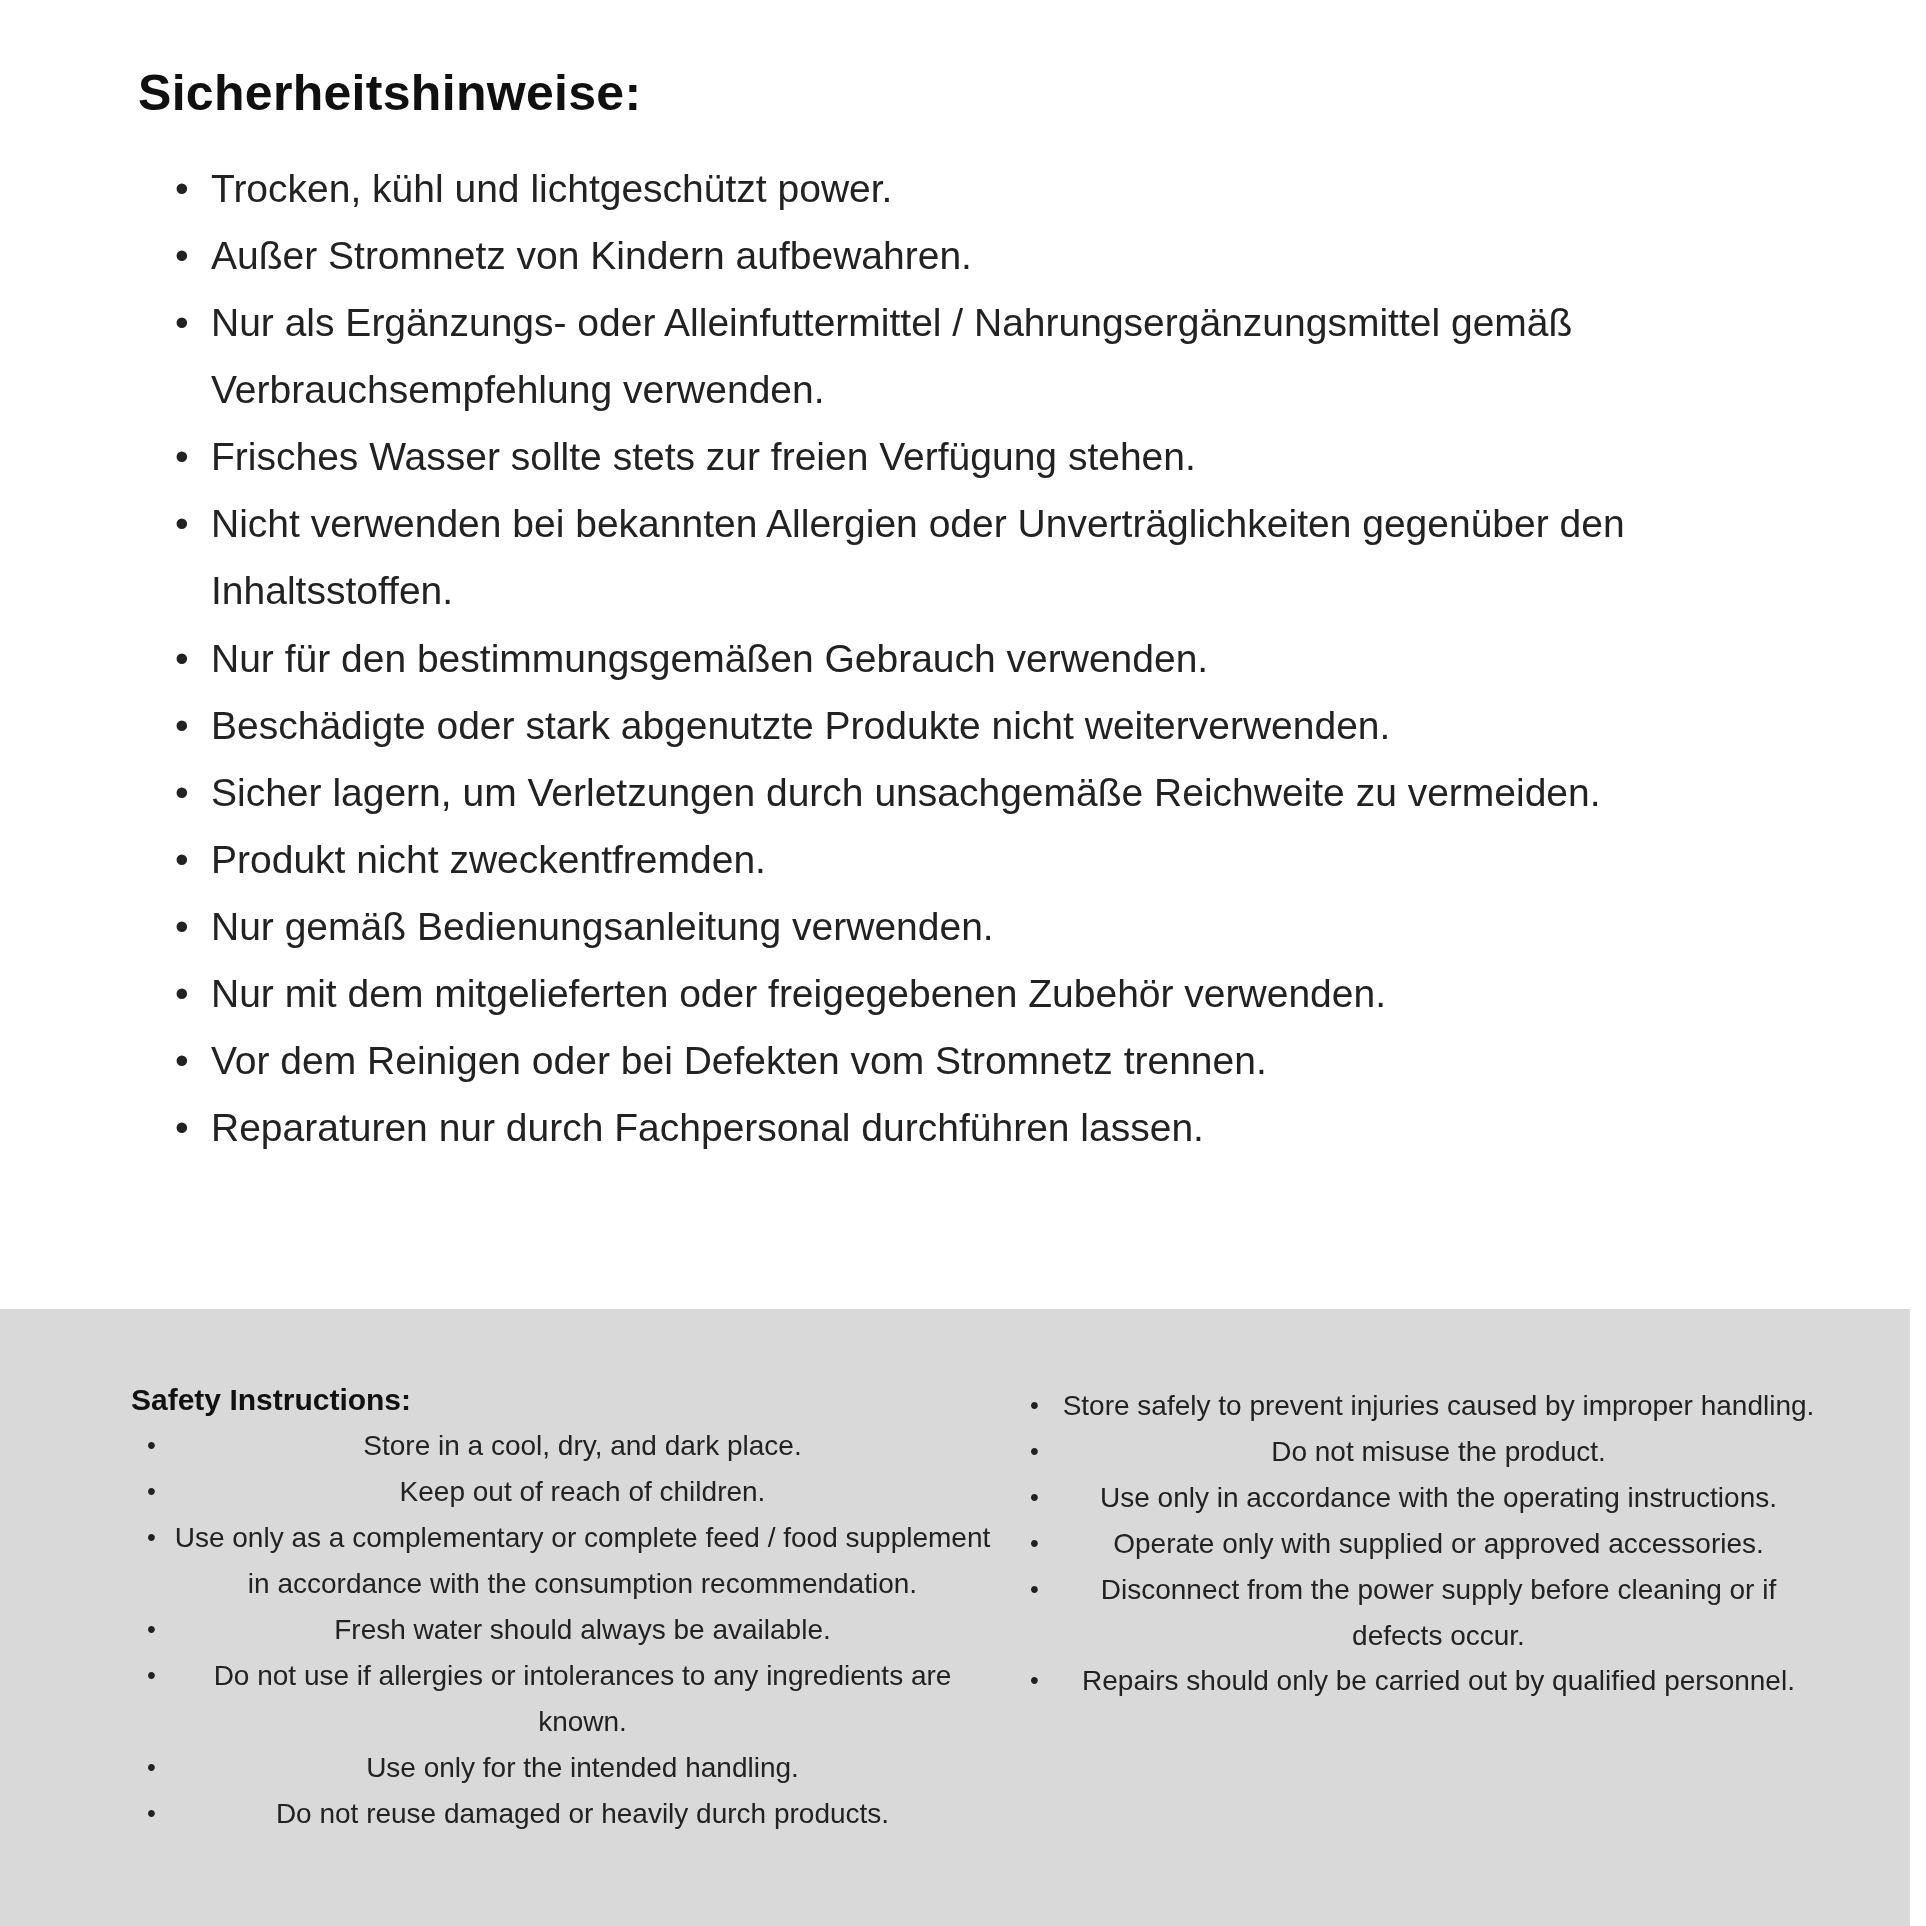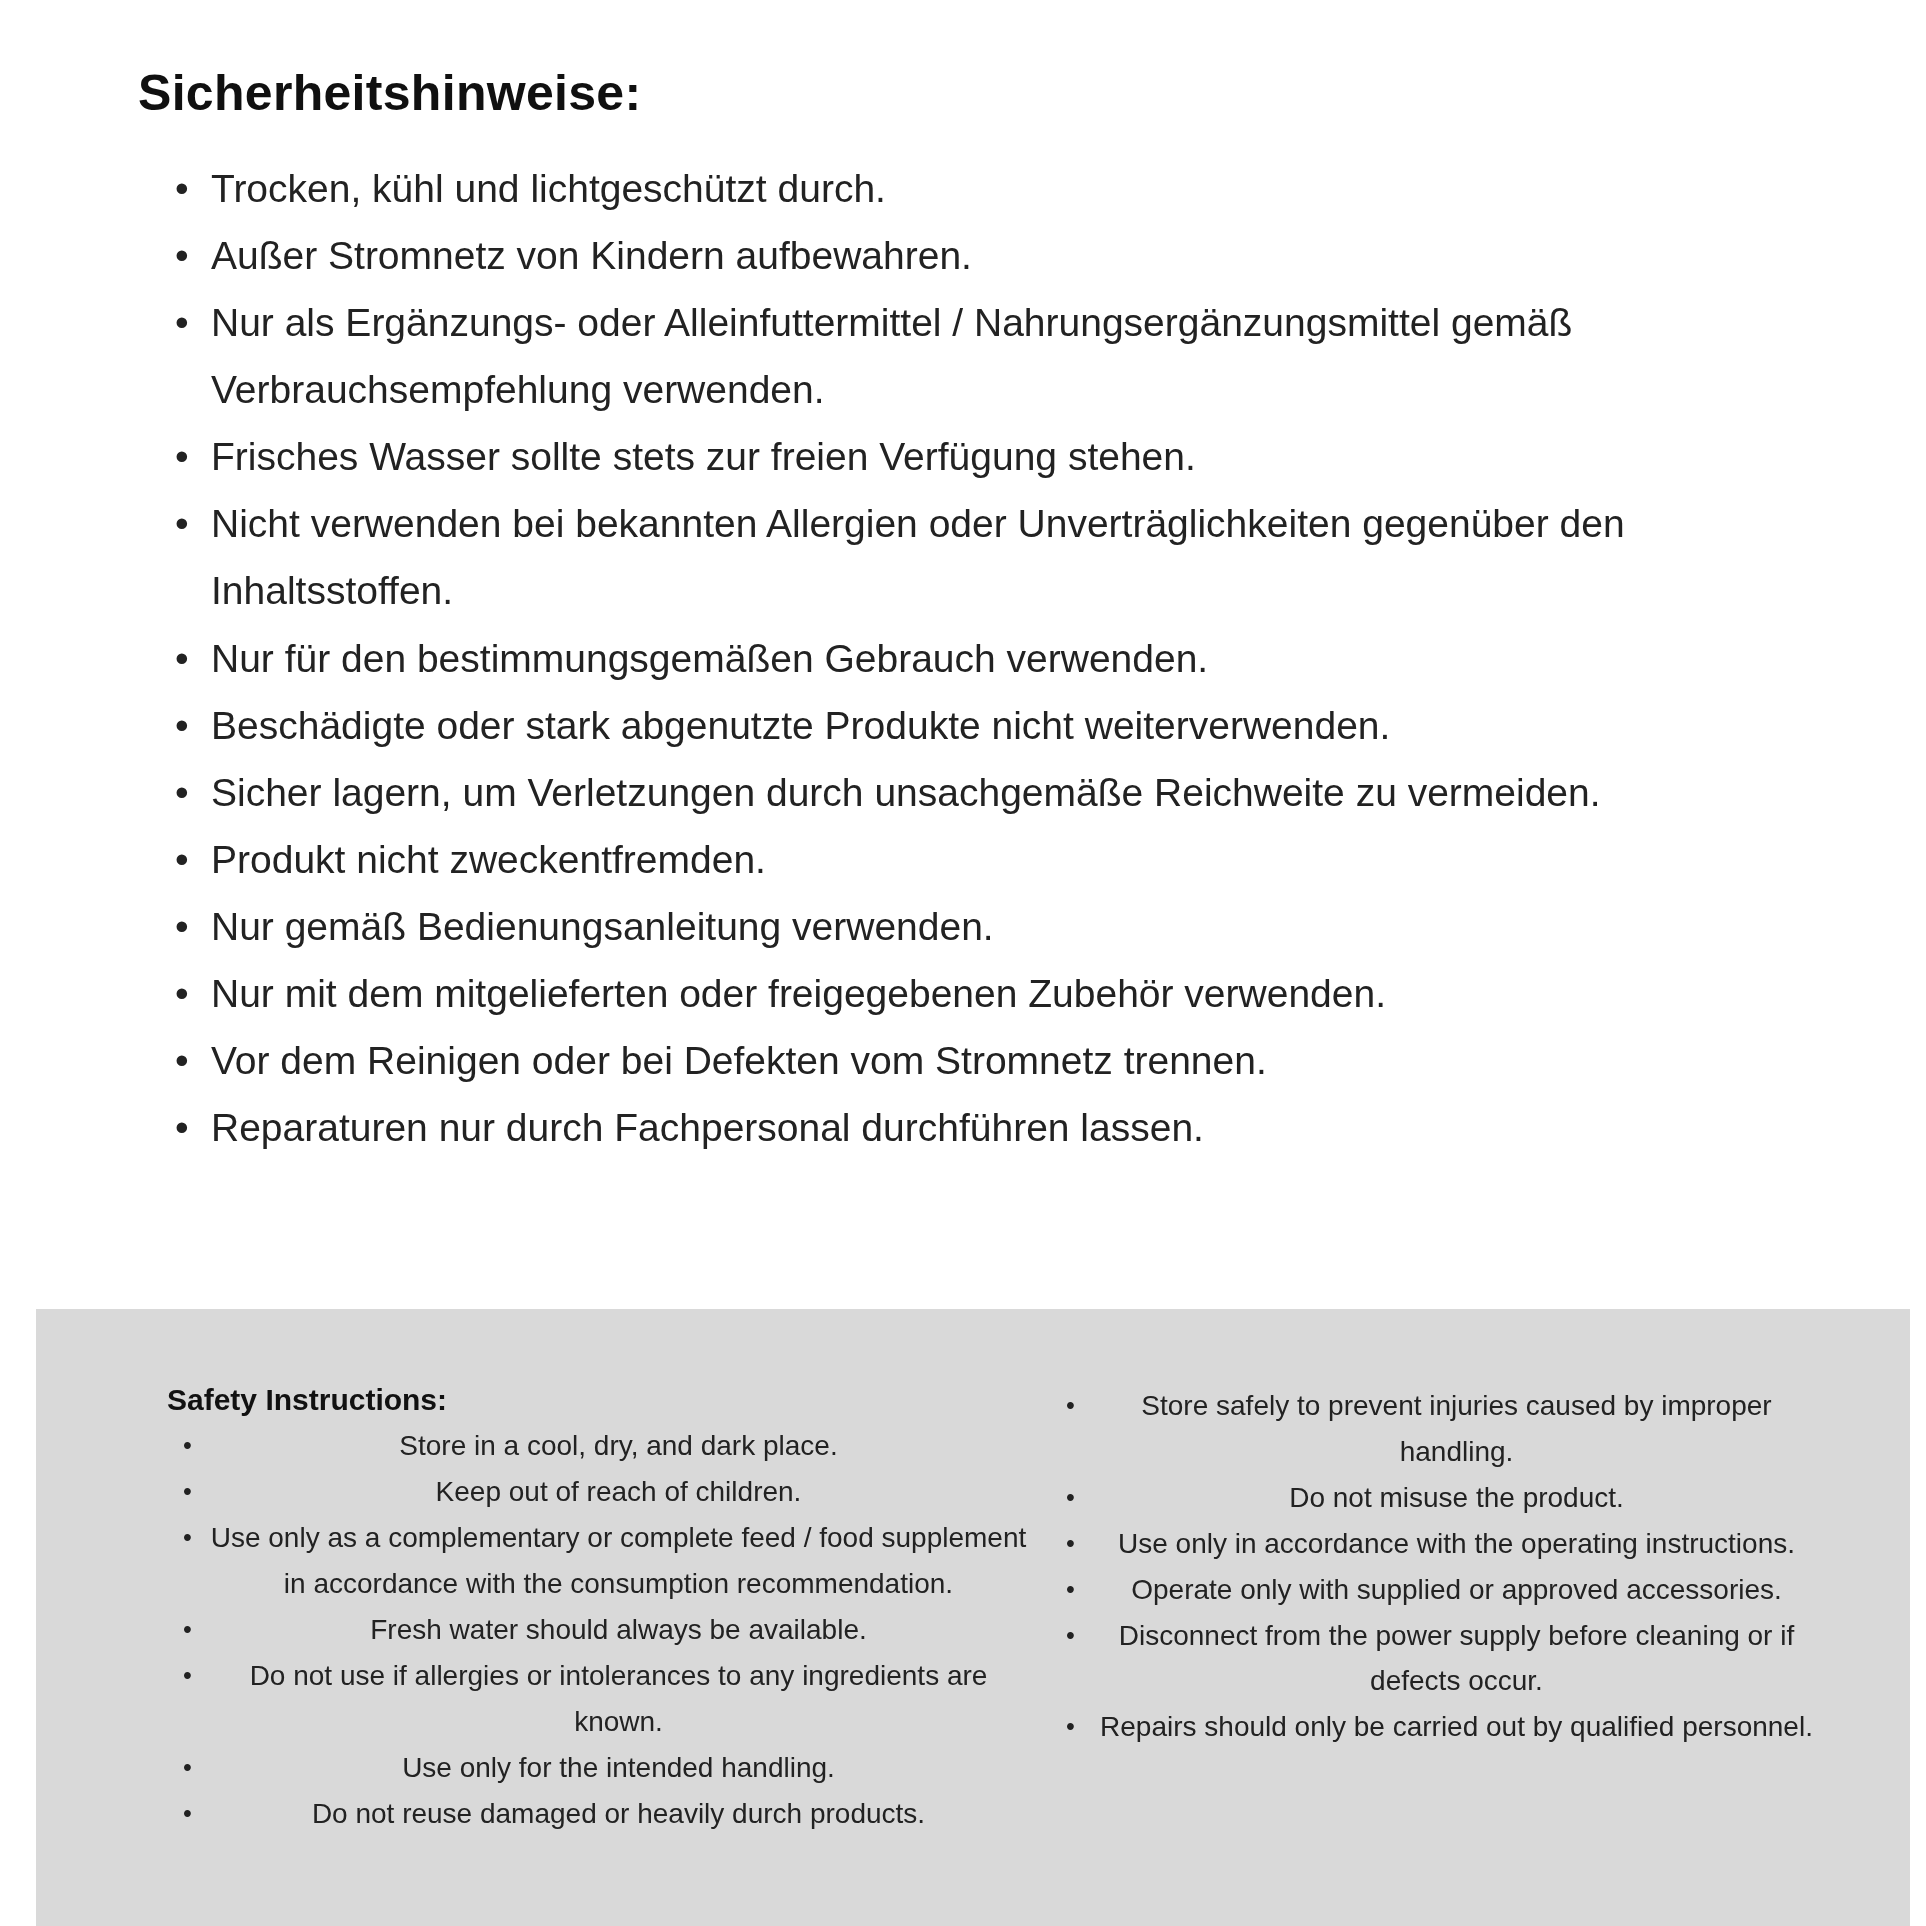--- a/index.html
+++ b/index.html
@@ -53,21 +53,20 @@
     flex: 1 1 auto;
   }
 
   
   .english-section {
     box-sizing: border-box;
     flex: 1 1 auto;
     background: #d9d9d9;
     padding: 74px 90px 0 131px;
     display: flex;
-    margin-left: 36px;
   }
   .col-left {
     flex: 0 0 899px;
     box-sizing: border-box;
     padding-right: 39px;
   }
   .col-right {
     flex: 1 1 auto;
     min-width: 0;
   }
@@ -107,21 +106,21 @@
 <body>
 
 <div class="page">
 
   <section class="german-section">
     <h1 class="german-title">Sicherheitshinweise:</h1>
 
     <div class="g-list">
         <div class="g-item">
         <span class="marker">•</span>
-        <span class="txt">Trocken, kühl und lichtgeschützt durch.</span>
+        <span class="txt">Trocken, kühl und lichtgeschützt power.</span>
       </div>
         <div class="g-item">
         <span class="marker">•</span>
         <span class="txt">Außer Stromnetz von Kindern aufbewahren.</span>
       </div>
         <div class="g-item">
         <span class="marker">•</span>
         <span class="txt">Nur als Ergänzungs- oder Alleinfuttermittel / Nahrungsergänzungsmittel gemäß Verbrauchsempfehlung verwenden.</span>
       </div>
         <div class="g-item">

